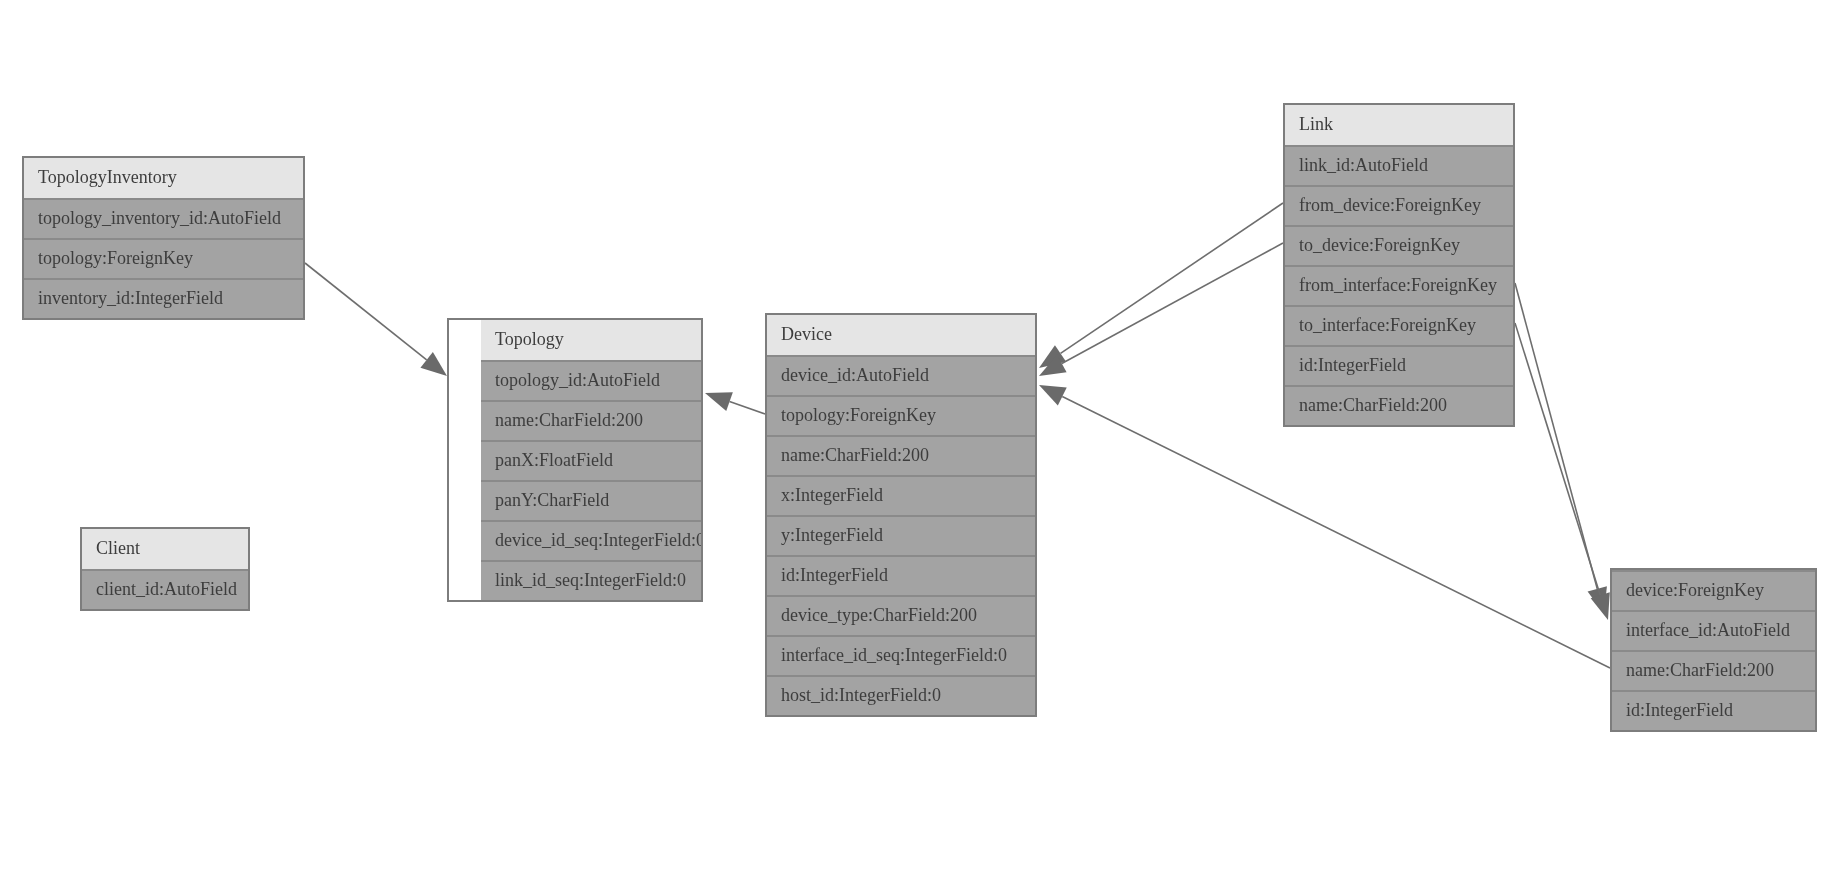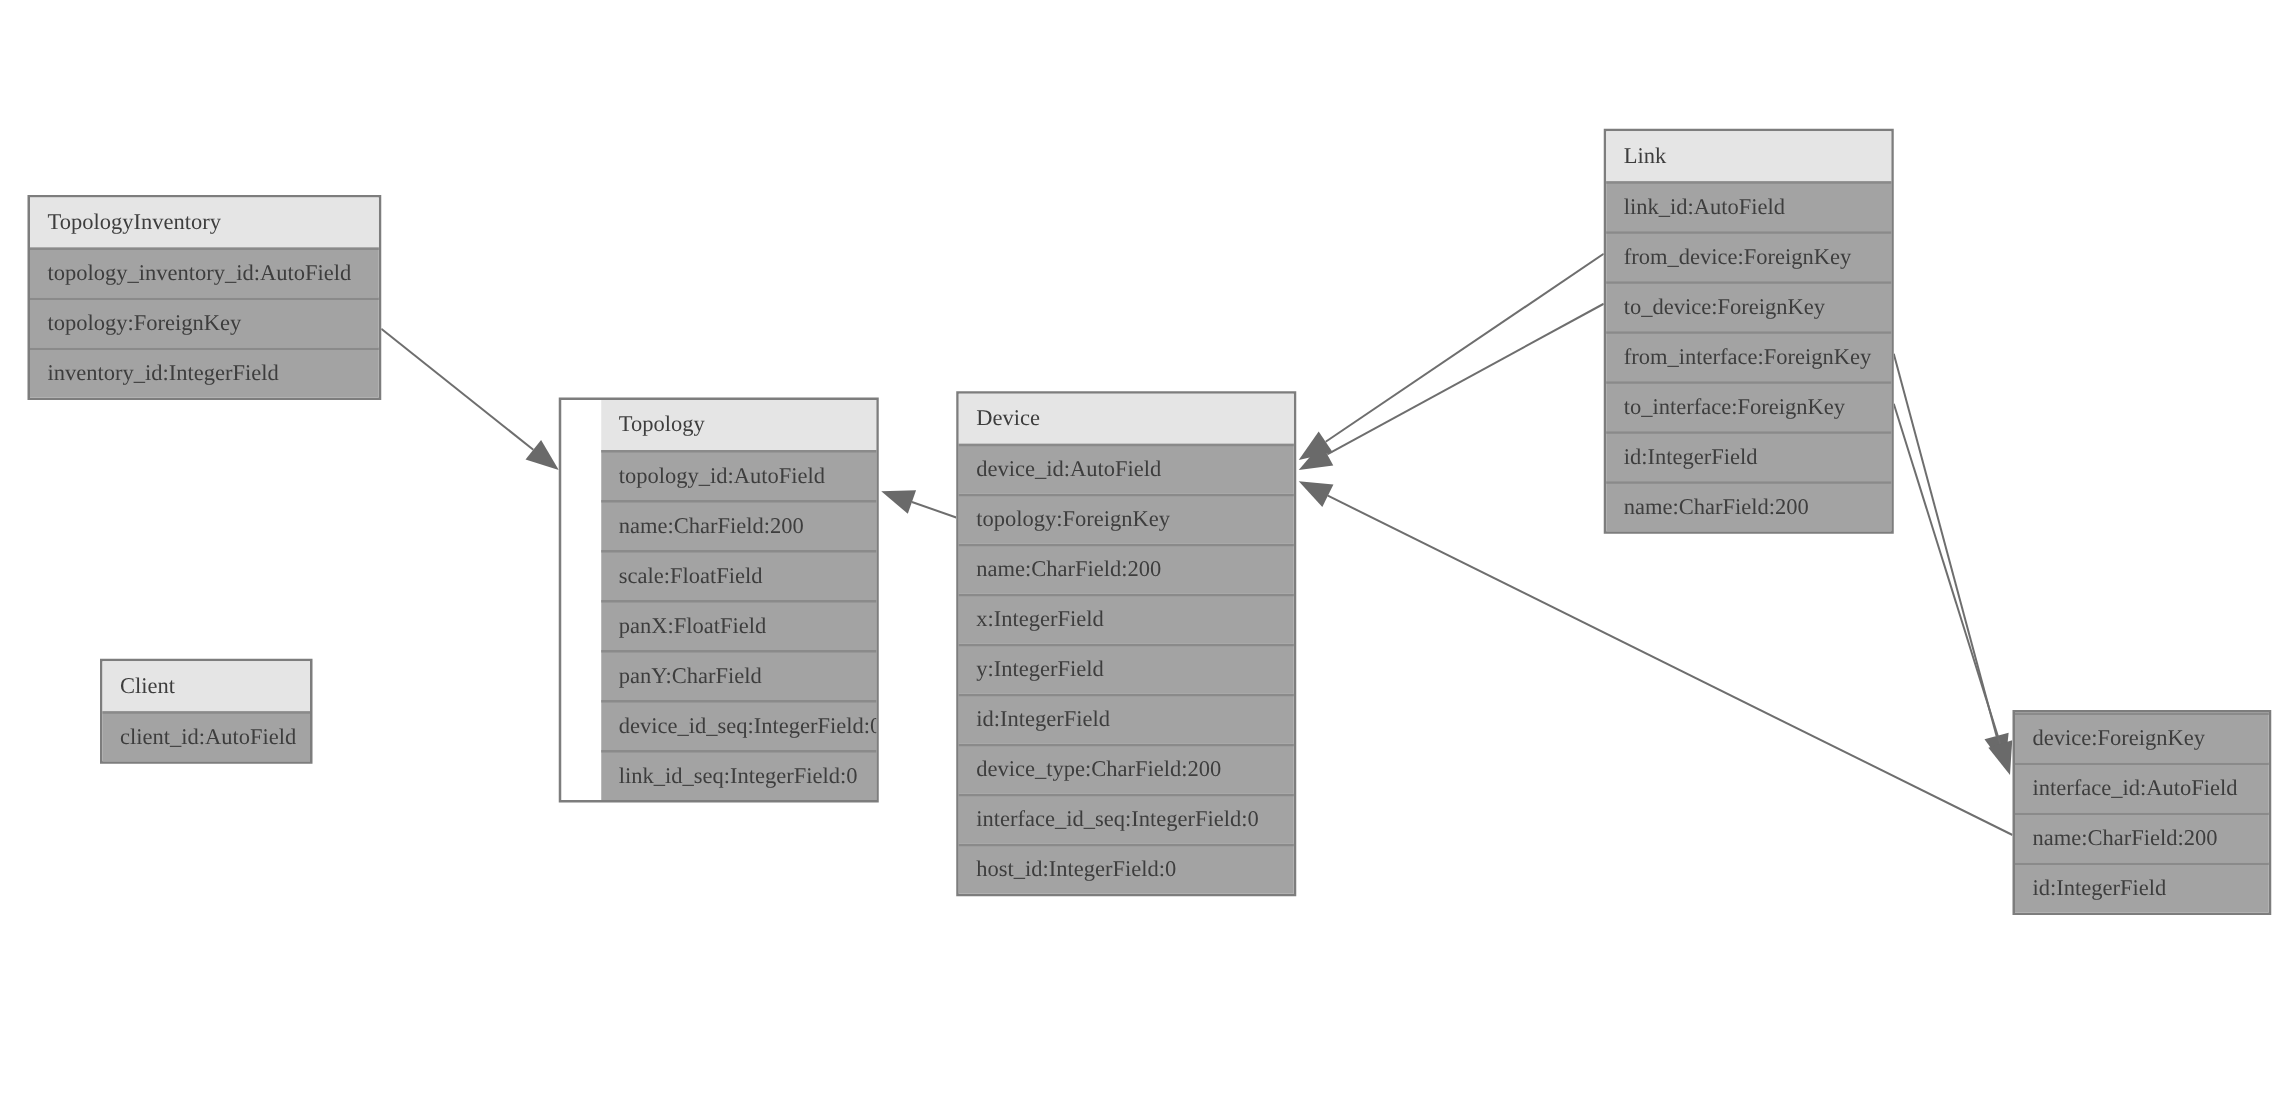--- a/index.html
+++ b/index.html
@@ -68,21 +68,20 @@
       <div class="entity" style="left: 22px; top: 156px; width: 283px;">
         <div class="entity-header">TopologyInventory</div>
         <div class="entity-field">topology_inventory_id:AutoField</div>
         <div class="entity-field">topology:ForeignKey</div>
         <div class="entity-field">inventory_id:IntegerField</div>
       </div>
       <div class="entity" style="left: 447px; top: 318px; width: 256px; padding-left: 32px;">
         <div class="entity-header">Topology</div>
         <div class="entity-field">topology_id:AutoField</div>
         <div class="entity-field">name:CharField:200</div>
-        <div class="entity-field">scale:FloatField</div>
         <div class="entity-field">panX:FloatField</div>
         <div class="entity-field">panY:CharField</div>
         <div class="entity-field">device_id_seq:IntegerField:0</div>
         <div class="entity-field">link_id_seq:IntegerField:0</div>
       </div>
       <div class="entity" style="left: 80px; top: 527px; width: 170px;">
         <div class="entity-header">Client</div>
         <div class="entity-field">client_id:AutoField</div>
       </div>
       <div class="entity" style="left: 765px; top: 313px; width: 272px;">

